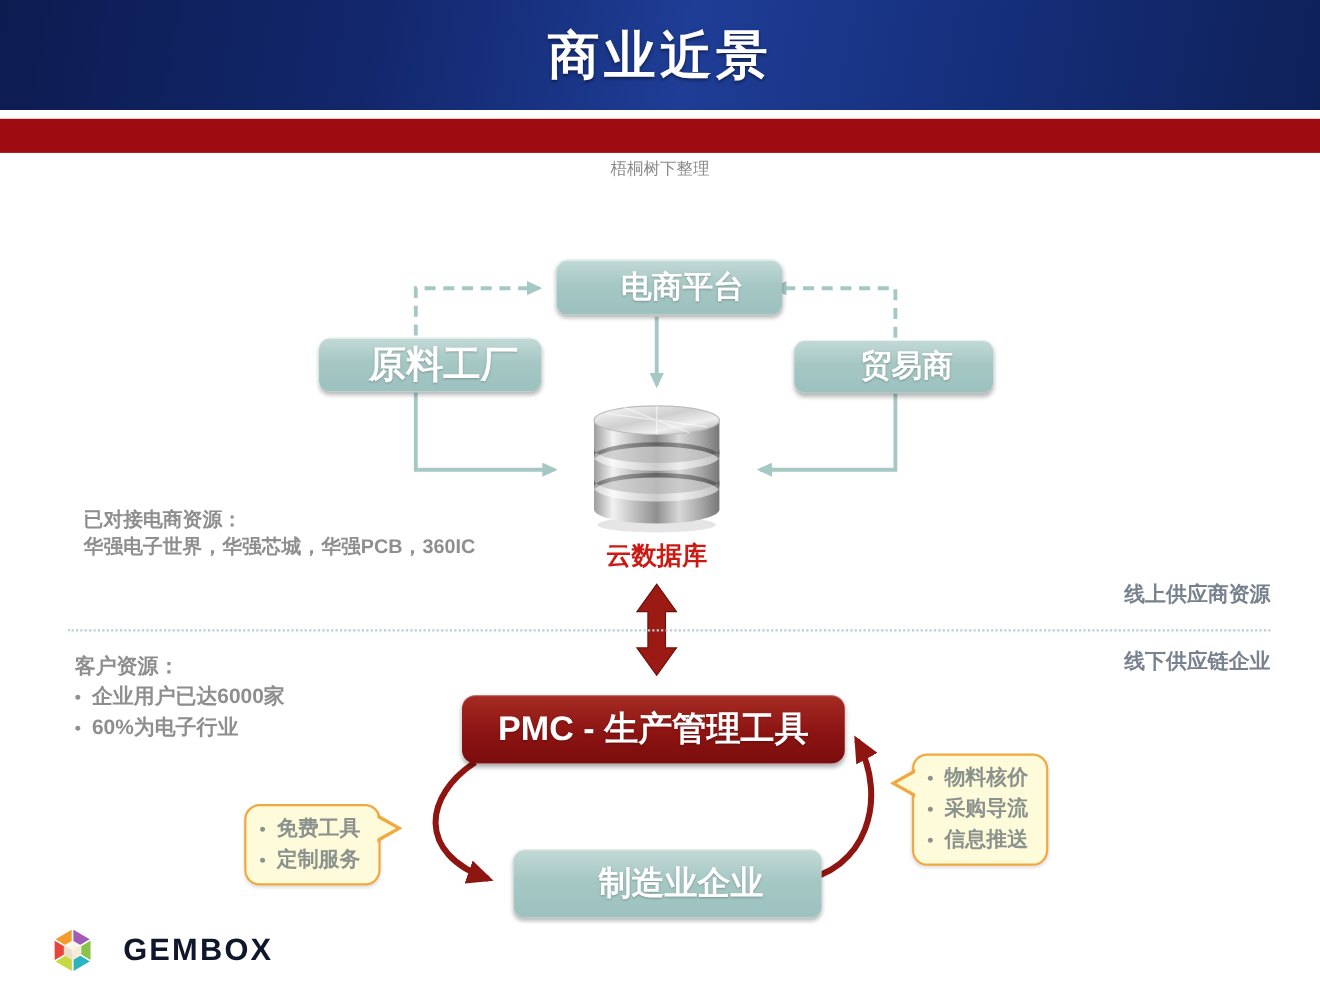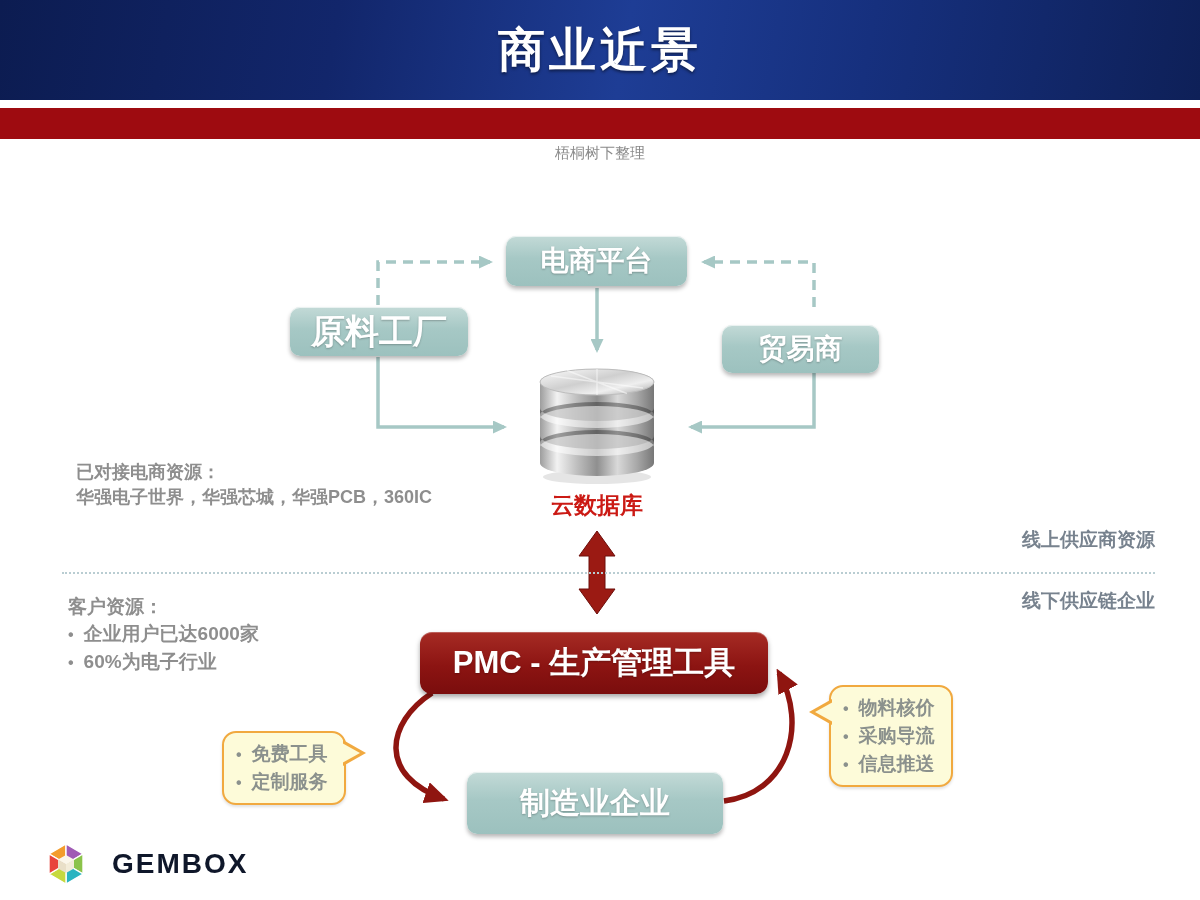--- a/index.html
+++ b/index.html
@@ -25,24 +25,25 @@
   }
   
   .node {
     position:absolute; display:flex; align-items:center; justify-content:center;
     border-radius:10px; color:#ffffff; font-weight:bold;
     text-shadow:0 1px 2px rgba(0,0,0,0.25);
   }
   .teal {
     background:linear-gradient(180deg,#c3dad7 0%,#a6c8c5 45%,#9cc1be 100%);
     box-shadow:0 3px 4px rgba(0,0,0,0.28), inset 0 1px 0 rgba(255,255,255,0.65);
+    padding-left:24px;
   }
   .node-ecommerce { left:506px; top:236px; width:181px; height:50px; font-size:28px; }
   .node-factory   { left:290px; top:307px; width:178px; height:49px; font-size:34px; }
-  .node-trader    { left:722px; top:309px; width:157px; height:48px; font-size:28px;margin-top:16px; }
+  .node-trader    { left:722px; top:309px; width:157px; height:48px; font-size:28px; }
   .node-pmc {
     left:420px; top:632px; width:348px; height:62px; font-size:31px; border-radius:12px;
     background:linear-gradient(180deg,#a62b24 0%,#8c1412 55%,#7a0d0d 100%);
     box-shadow:0 3px 5px rgba(0,0,0,0.35), inset 0 1px 0 rgba(255,255,255,0.25);
   }
   .node-manufacturer { left:467px; top:772px; width:256px; height:62px; font-size:30px; }
   
   .resources { position:absolute; left:76px; top:460px; font-size:18px; color:#8e8e8e; line-height:25px; font-weight:bold; }
   .db-label  { position:absolute; left:497px; top:490px; width:200px; text-align:center;
                font-size:23px; font-weight:bold; color:#cb1a14; }

